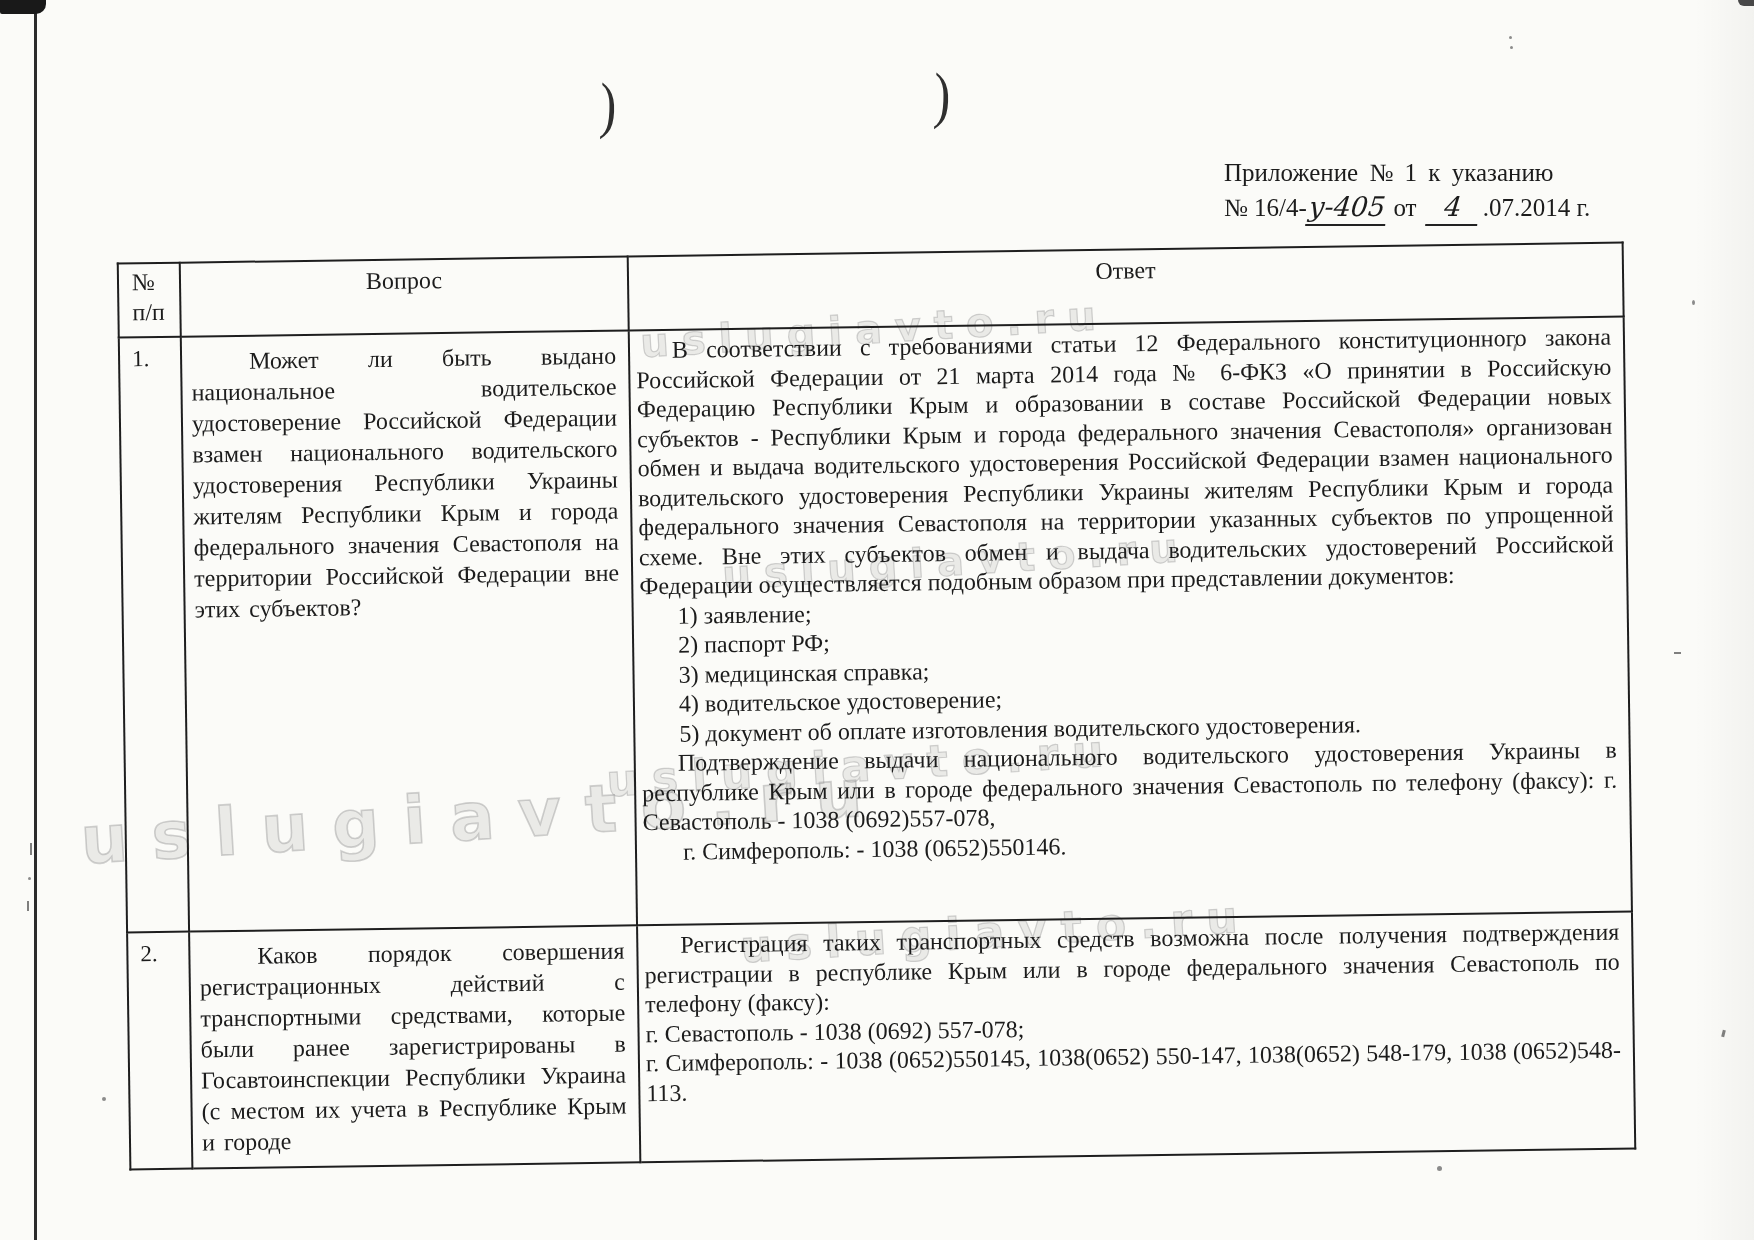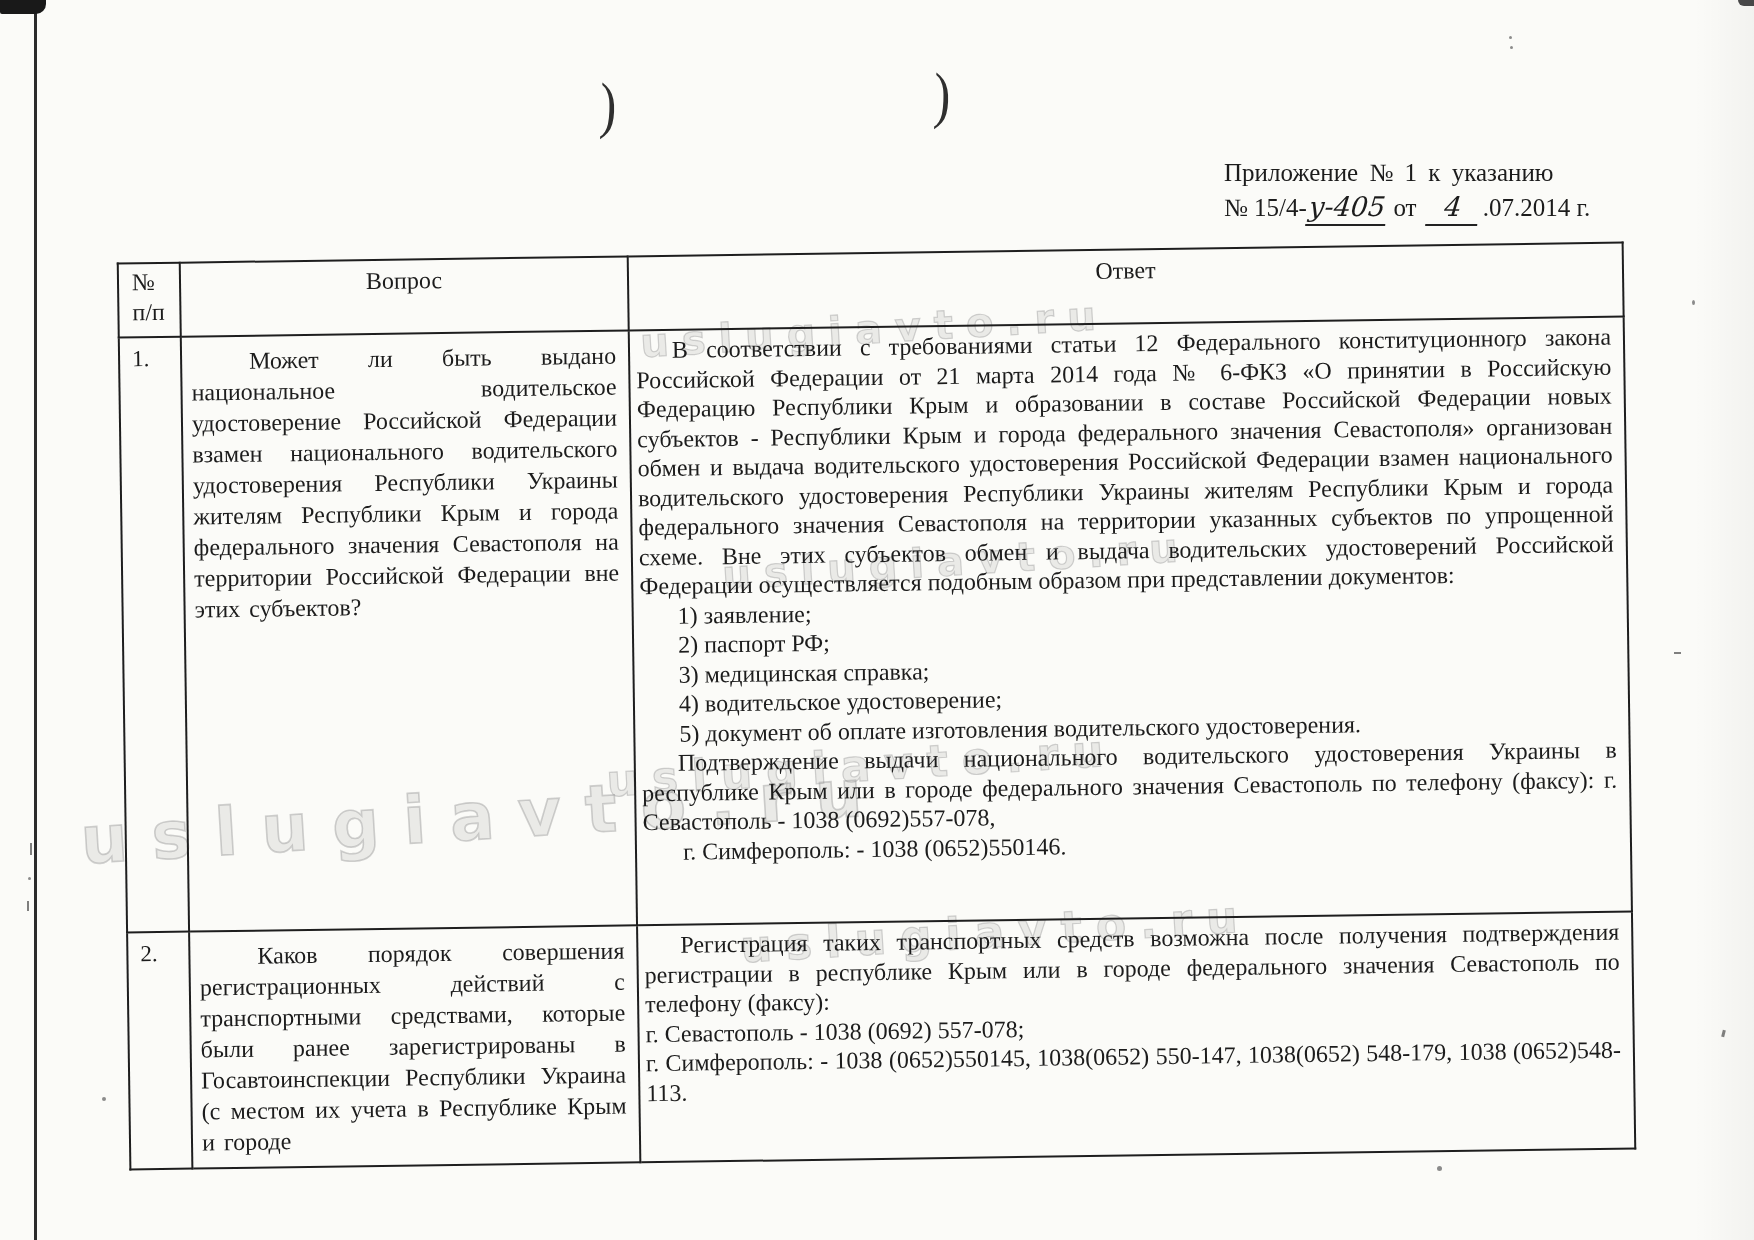--- a/index.html
+++ b/index.html
@@ -99,21 +99,21 @@
 
 <div class="wm wm1">uslugiavto.ru</div>
 <div class="wm wm2">uslugiavto.ru</div>
 <div class="wm wm3">uslugiavto.ru</div>
 <div class="wm wm4">uslugiavto.ru</div>
 <div class="wm wm5">uslugiavto.ru</div>
 
 <div class="annex">
   <div class="l1">Приложение  № 1  к указанию</div>
   <div class="l2">
-    <span>№ 15/4-</span><span class="hw hw-num">у-405</span>
+    <span>№ 16/4-</span><span class="hw hw-num">у-405</span>
     <span>от</span>
     <span class="hw hw-day">4</span><span>.07.2014  г.</span>
   </div>
 </div>
 
 <div class="doc-table-wrap">
   <table class="qa">
     <colgroup>
         <col class="c-num">
         <col class="c-q">

